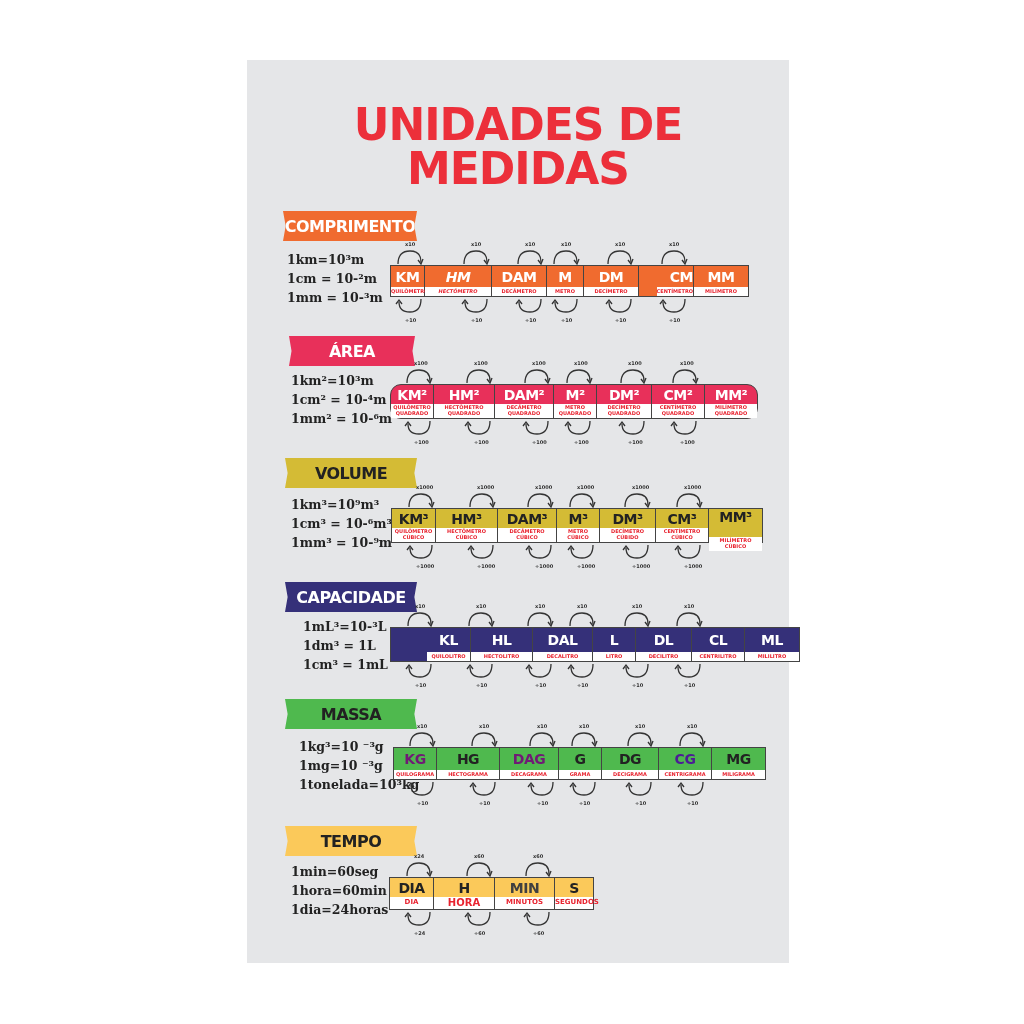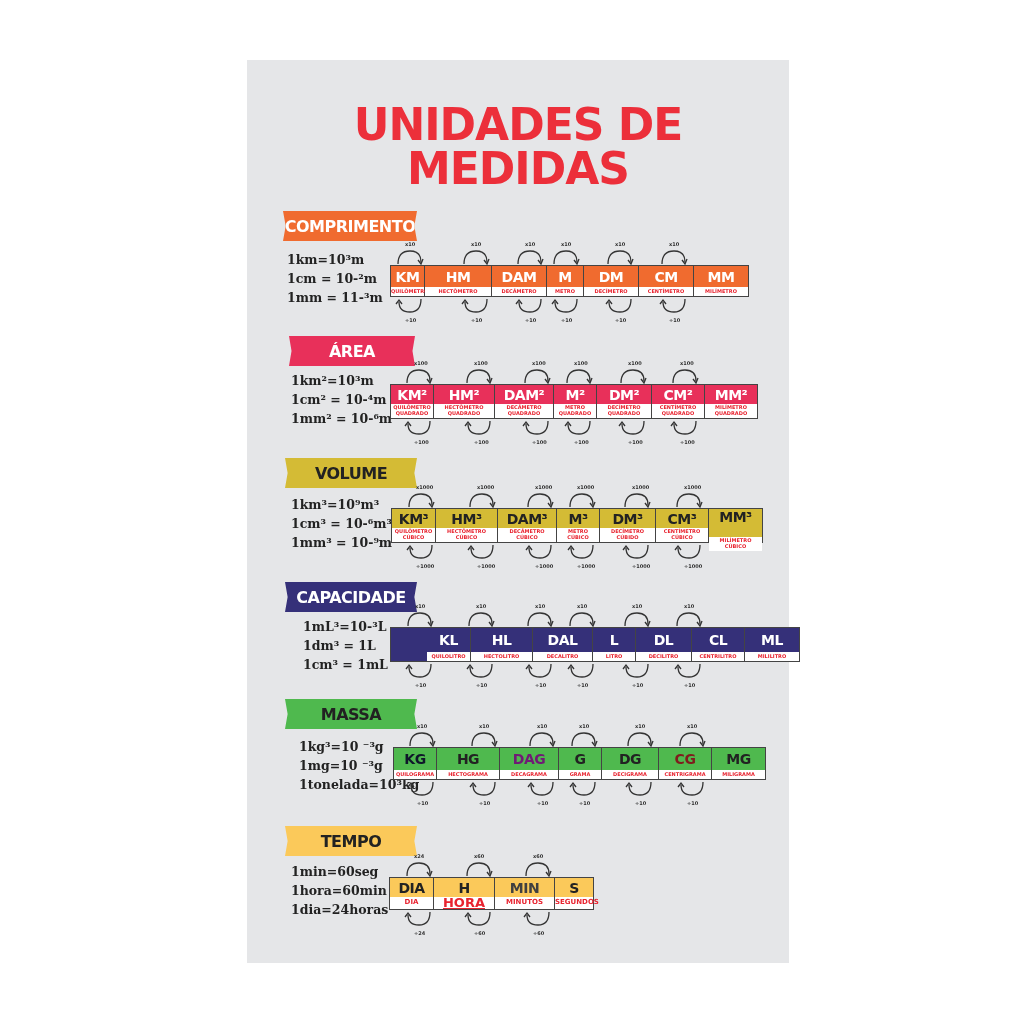--- a/index.html
+++ b/index.html
@@ -32,21 +32,21 @@
 <body>
 
 <div class="card">
   <div class="title t2">MEDIDAS</div>
   <div class="title t1">UNIDADES DE</div>
   <div id="sections">
       <div class="banner" style="left: 36px; top: 151px; width: 134px; background: rgb(240, 107, 47);">COMPRIMENTO</div>
       <div class="formulas" style="left: 40px; top: 190px;">
         <div>1km=10³m</div>
         <div>1cm = 10-²m</div>
-        <div>1mm = 11-³m</div>
+        <div>1mm = 10-³m</div>
       </div>
       <svg width="30" height="16" style="position: absolute; left: 148px; top: 189px;">
         <path d="M3 15 Q3 2 15 2 Q26 2 26 13" fill="none" stroke="#333" stroke-width="1.3"></path>
         <path d="M23 11 L26 15 L28 10" fill="none" stroke="#333" stroke-width="1.3"></path>
       </svg>
       <div class="lbl" style="left: 158px; top: 181px;">x10</div>
       <svg width="30" height="16" style="position: absolute; left: 148px; top: 238px;">
         <path d="M26 1 Q26 14 15 14 Q4 14 4 4" fill="none" stroke="#333" stroke-width="1.3"></path>
         <path d="M1 6 L4 2 L7 6" fill="none" stroke="#333" stroke-width="1.3"></path>
       </svg>
@@ -99,37 +99,37 @@
       <svg width="30" height="16" style="position: absolute; left: 412px; top: 238px;">
         <path d="M26 1 Q26 14 15 14 Q4 14 4 4" fill="none" stroke="#333" stroke-width="1.3"></path>
         <path d="M1 6 L4 2 L7 6" fill="none" stroke="#333" stroke-width="1.3"></path>
       </svg>
       <div class="lbl" style="left: 422px; top: 257px;">÷10</div>
       <div class="row" style="left: 143px; top: 205px; height: 32px; background: rgb(240, 107, 47);">
         <div class="cell" style="width: 33px;">
           <div class="abbr">KM</div>
           <div class="name">QUILÔMETRO</div>
         </div>
-        <div class="cell" style="width: 66px;">
+        <div class="cell" style="width: 66px; font-style: italic;">
           <div class="abbr">HM</div>
           <div class="name">HECTÔMETRO</div>
         </div>
         <div class="cell" style="width: 54px;">
           <div class="abbr">DAM</div>
           <div class="name">DECÂMETRO</div>
         </div>
         <div class="cell" style="width: 36px;">
           <div class="abbr">M</div>
           <div class="name">METRO</div>
         </div>
         <div class="cell" style="width: 54px;">
           <div class="abbr">DM</div>
           <div class="name">DECÍMETRO</div>
         </div>
-        <div class="cell" style="width: 54px;">
+        <div class="cell" style="width: 54px; align-items: flex-end;">
           <div class="abbr">CM</div>
           <div class="name">CENTÍMETRO</div>
         </div>
         <div class="cell" style="width: 54px;">
           <div class="abbr">MM</div>
           <div class="name">MILÍMETRO</div>
         </div>
       </div>
       <div class="banner" style="left: 42px; top: 276px; width: 126px; background: rgb(232, 48, 90);">ÁREA</div>
       <div class="formulas" style="left: 44px; top: 311px;">
@@ -190,21 +190,21 @@
       <svg width="30" height="16" style="position: absolute; left: 423px; top: 308px;">
         <path d="M3 15 Q3 2 15 2 Q26 2 26 13" fill="none" stroke="#333" stroke-width="1.3"></path>
         <path d="M23 11 L26 15 L28 10" fill="none" stroke="#333" stroke-width="1.3"></path>
       </svg>
       <div class="lbl" style="left: 433px; top: 300px;">x100</div>
       <svg width="30" height="16" style="position: absolute; left: 423px; top: 360px;">
         <path d="M26 1 Q26 14 15 14 Q4 14 4 4" fill="none" stroke="#333" stroke-width="1.3"></path>
         <path d="M1 6 L4 2 L7 6" fill="none" stroke="#333" stroke-width="1.3"></path>
       </svg>
       <div class="lbl" style="left: 433px; top: 379px;">÷100</div>
-      <div class="row tall" style="left: 143px; top: 324px; height: 35px; background: rgb(232, 48, 90);">
+      <div class="row tall" style="left: 143px; top: 324px; height: 35px; background: rgb(232, 48, 90); border-radius: 11px;">
         <div class="cell" style="width: 42px;">
           <div class="abbr">KM²</div>
           <div class="name">QUILÔMETRO
 QUADRADO</div>
         </div>
         <div class="cell" style="width: 60px;">
           <div class="abbr">HM²</div>
           <div class="name">HECTÔMETRO
 QUADRADO</div>
         </div>
@@ -494,41 +494,41 @@
         <path d="M23 11 L26 15 L28 10" fill="none" stroke="#333" stroke-width="1.3"></path>
       </svg>
       <div class="lbl" style="left: 440px; top: 663px;">x10</div>
       <svg width="30" height="16" style="position: absolute; left: 430px; top: 721px;">
         <path d="M26 1 Q26 14 15 14 Q4 14 4 4" fill="none" stroke="#333" stroke-width="1.3"></path>
         <path d="M1 6 L4 2 L7 6" fill="none" stroke="#333" stroke-width="1.3"></path>
       </svg>
       <div class="lbl" style="left: 440px; top: 740px;">÷10</div>
       <div class="row" style="left: 146px; top: 687px; height: 33px; background: rgb(79, 185, 78);">
         <div class="cell" style="width: 42px;">
-          <div class="abbr" style="color: #0f172a;">KG</div>
+          <div class="abbr" style="color: #701a75;">KG</div>
           <div class="name">QUILOGRAMA</div>
         </div>
         <div class="cell" style="width: 62px;">
           <div class="abbr" style="color: rgb(34, 34, 34);">HG</div>
           <div class="name">HECTOGRAMA</div>
         </div>
         <div class="cell" style="width: 58px;">
           <div class="abbr" style="color: #701a75;">DAG</div>
           <div class="name">DECAGRAMA</div>
         </div>
         <div class="cell" style="width: 42px;">
           <div class="abbr" style="color: rgb(34, 34, 34);">G</div>
           <div class="name">GRAMA</div>
         </div>
         <div class="cell" style="width: 56px;">
           <div class="abbr" style="color: rgb(34, 34, 34);">DG</div>
           <div class="name">DECIGRAMA</div>
         </div>
         <div class="cell" style="width: 52px;">
-          <div class="abbr" style="color: #7f1d1d;">CG</div>
+          <div class="abbr" style="color: #4c1d95;">CG</div>
           <div class="name">CENTRIGRAMA</div>
         </div>
         <div class="cell" style="width: 53px;">
           <div class="abbr" style="color: rgb(34, 34, 34);">MG</div>
           <div class="name">MILIGRAMA</div>
         </div>
       </div>
       <div class="banner dark" style="left: 38px; top: 766px; width: 132px; background: rgb(251, 201, 90);">TEMPO</div>
       <div class="formulas" style="left: 44px; top: 802px;">
         <div>1min=60seg</div>
@@ -565,21 +565,21 @@
         <path d="M1 6 L4 2 L7 6" fill="none" stroke="#333" stroke-width="1.3"></path>
       </svg>
       <div class="lbl" style="left: 286px; top: 870px;">÷60</div>
       <div class="row" style="left: 142px; top: 817px; height: 33px; background: rgb(251, 201, 90);">
         <div class="cell" style="width: 43px;">
           <div class="abbr" style="color: rgb(34, 34, 34);">DIA</div>
           <div class="name" style="font-size: 7px; line-height: 9px;">DIA</div>
         </div>
         <div class="cell" style="width: 60px;">
           <div class="abbr" style="color: rgb(34, 34, 34);">H</div>
-          <div class="name" style="font-size: 13px; line-height: 9px; text-decoration: underline;">HORA</div>
+          <div class="name" style="font-size: 10px; line-height: 9px;">HORA</div>
         </div>
         <div class="cell" style="width: 59px;">
           <div class="abbr" style="color: #404040;">MIN</div>
           <div class="name" style="font-size: 7px; line-height: 9px;">MINUTOS</div>
         </div>
         <div class="cell" style="width: 38px;">
           <div class="abbr" style="color: rgb(34, 34, 34);">S</div>
           <div class="name" style="font-size: 7px; line-height: 9px;">SEGUNDOS</div>
         </div>
       </div>

